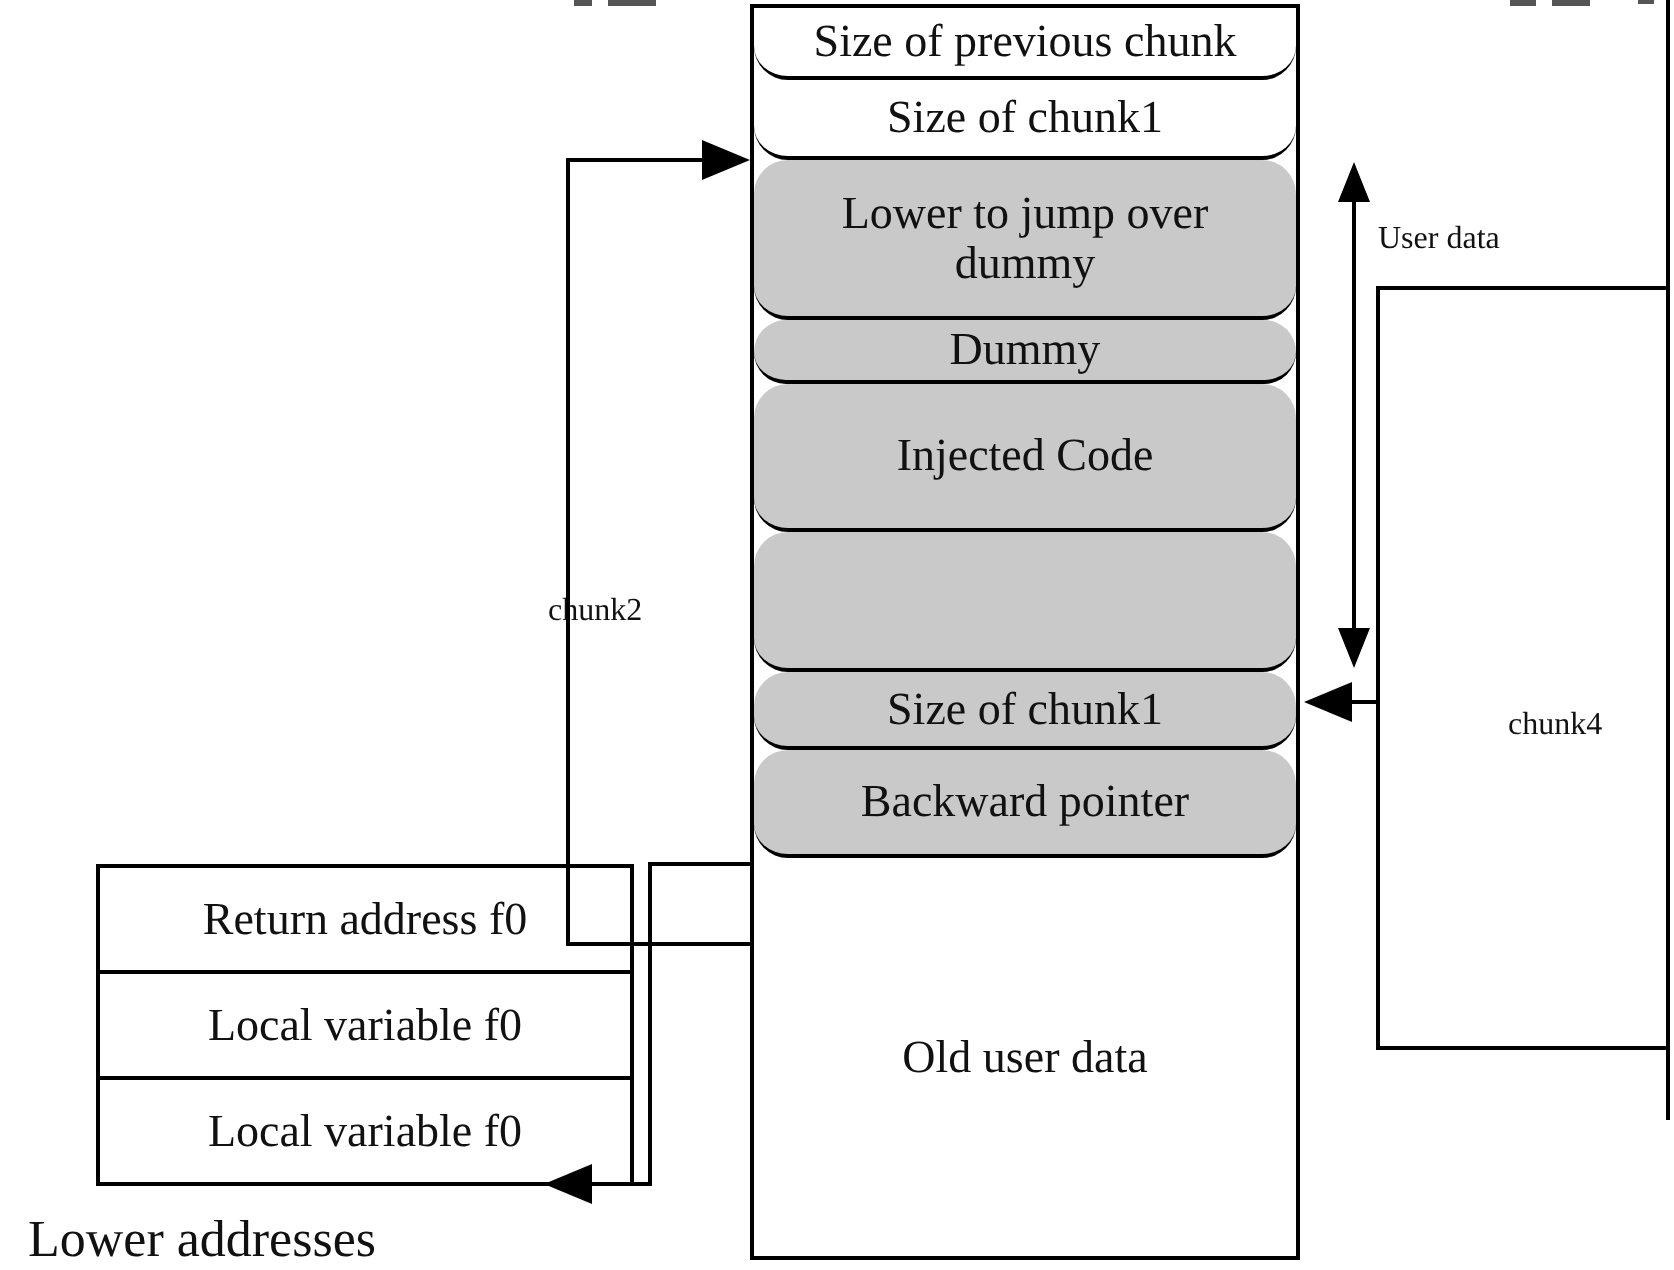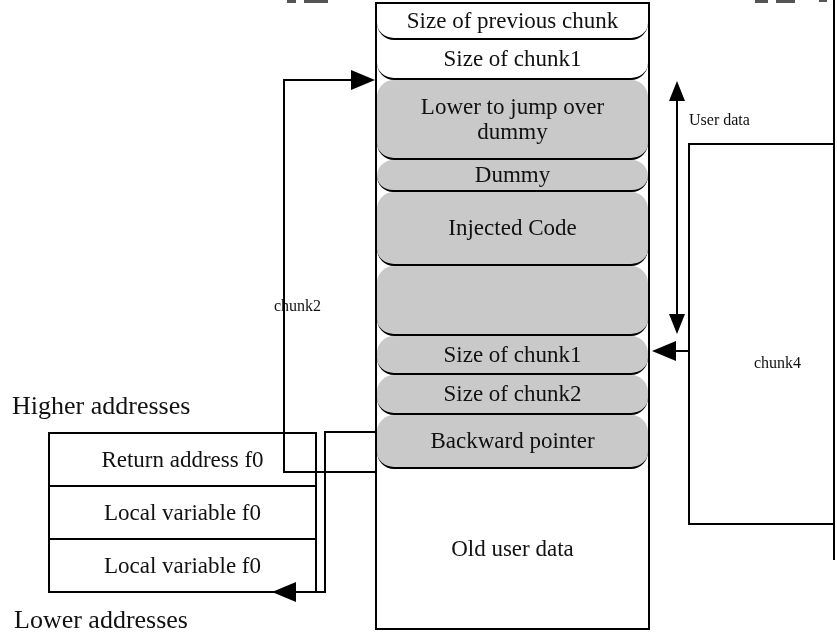--- a/index.html
+++ b/index.html
@@ -65,26 +65,24 @@
   <div id="heap">
     <div class="hrow hr0">Size of previous chunk</div>
     <div class="hrow hr1">Size of chunk1</div>
     <div class="hrow hr2 shaded wraprow">
         <span>Lower to jump over dummy</span>
       </div>
     <div class="hrow hr3 shaded">Dummy</div>
     <div class="hrow hr4 shaded">Injected Code</div>
     <div class="hrow hr5 shaded"></div>
     <div class="hrow hr6 shaded">Size of chunk1</div>
-    <div class="hrow hr7 shaded">Size of chunk2</div>
     <div class="hrow hr9 shaded">Backward pointer</div>
     <div class="hrow hr10">Old user data</div>
   </div>
 
-  <div class="lbl" id="lbl-higher">Higher addresses</div>
   <div id="stack">
     <div class="srow">Return address f0</div>
     <div class="srow">Local variable f0</div>
     <div class="srow">Local variable f0</div>
   </div>
   <div class="lbl" id="lbl-lower">Lower addresses</div>
 
   <div class="lbl" id="lbl-chunk2">chunk2</div>
 
   <div class="ln" style="left:283px;top:471px;width:94px;height:2px;"></div>

